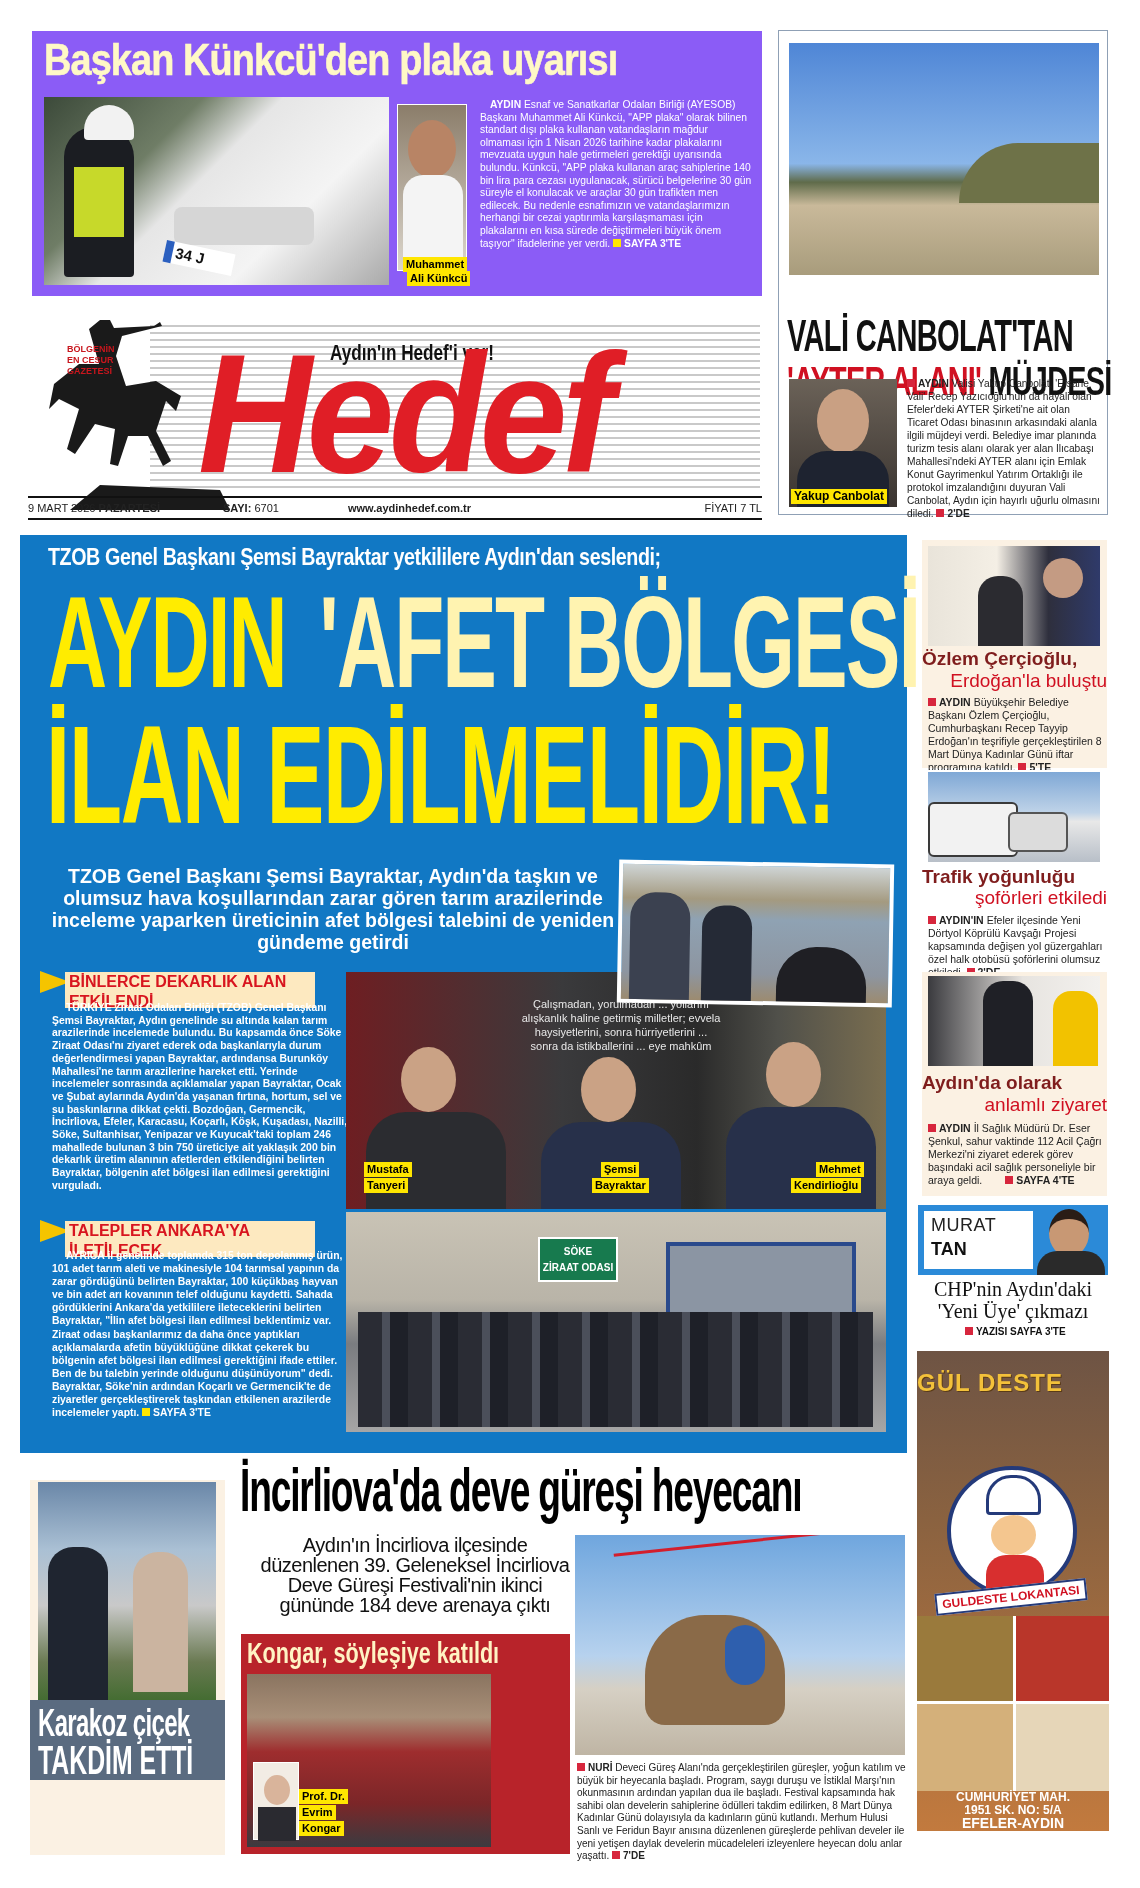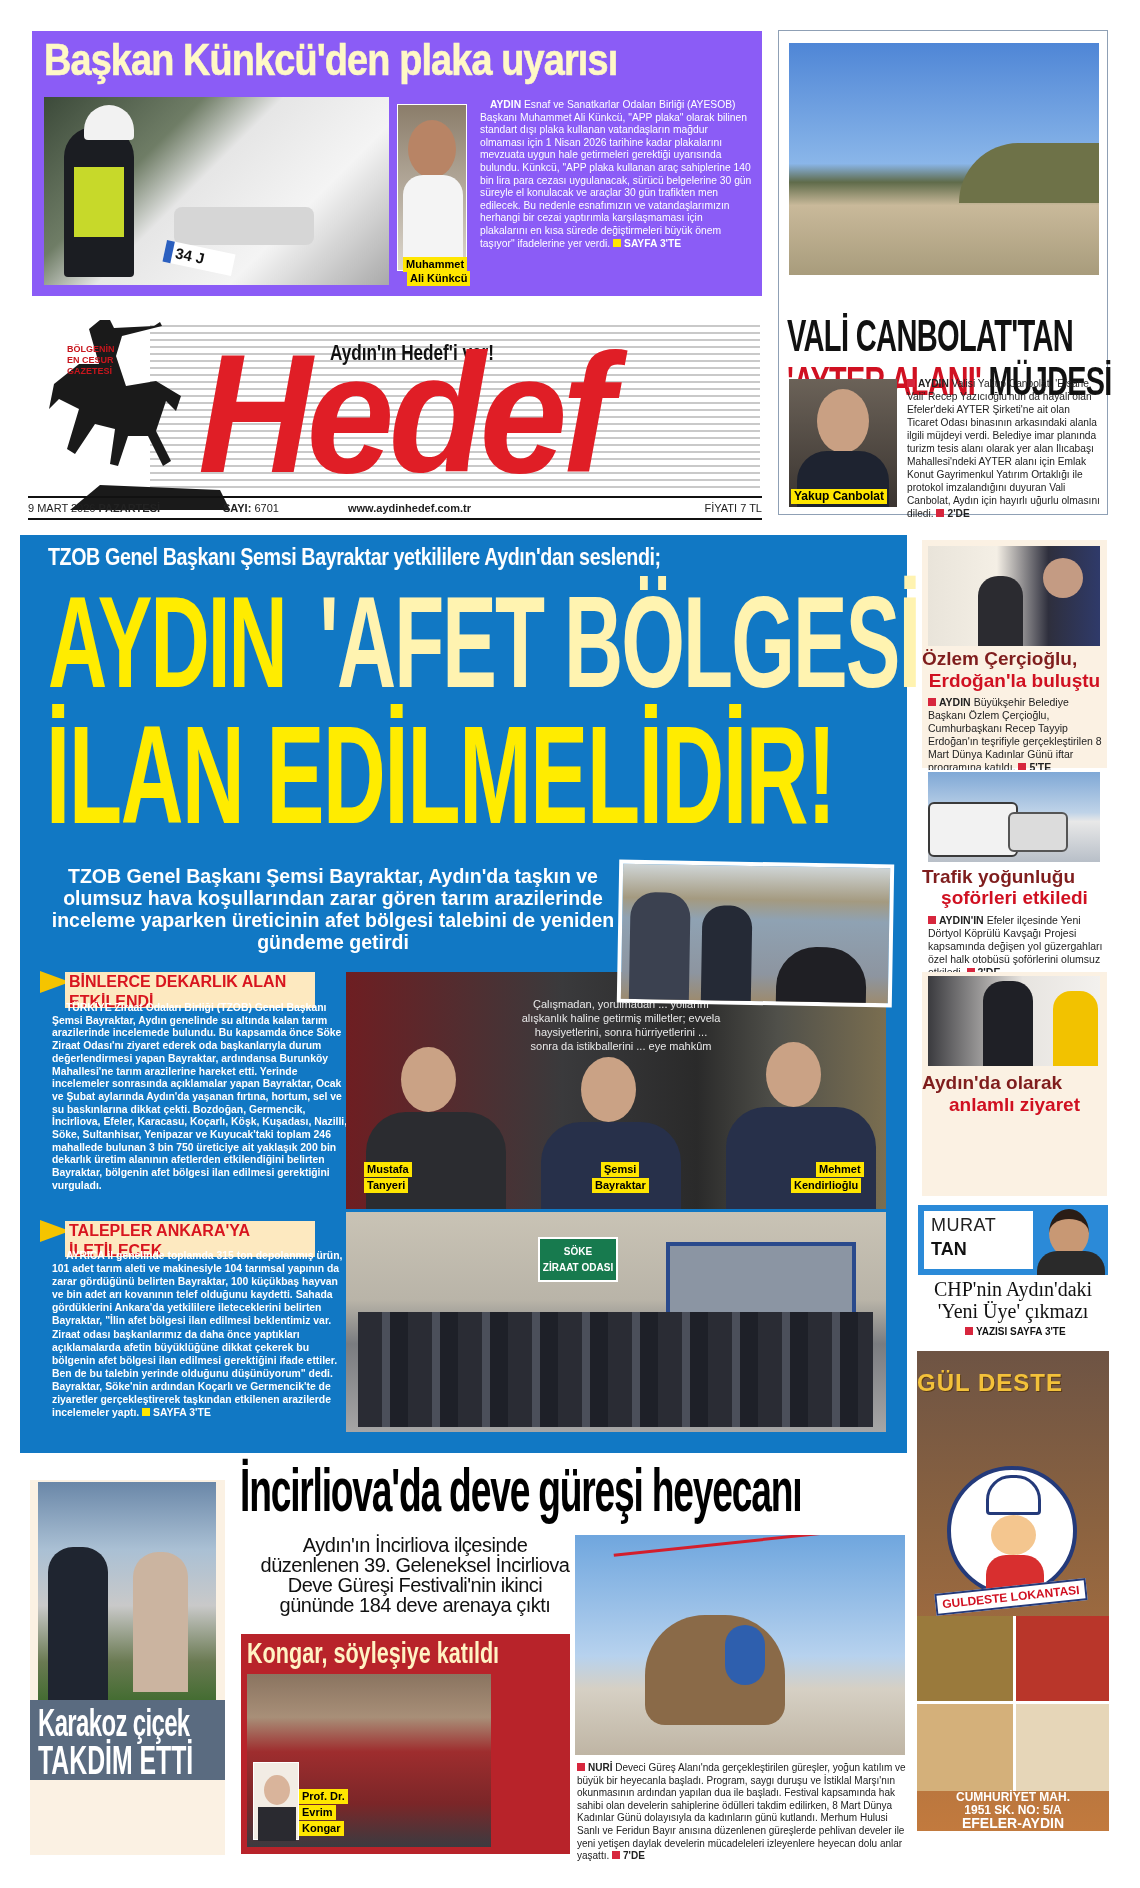--- a/index.html
+++ b/index.html
@@ -22,21 +22,21 @@
 
 #masthead{left:20px;top:300px;width:742px;height:220px}
 .stripes{position:absolute;left:130px;top:20px;width:610px;height:170px;background:repeating-linear-gradient(#fff 0 5px,#c9c9c9 5px 7px)}
 #logo{left:165px;top:30px;color:#e01e26;font-size:168px;font-style:italic;font-weight:bold;letter-spacing:-6px;transform:scaleX(0.94);line-height:1}
 
 #blue{left:20px;top:535px;width:887px;height:918px;background:#1178c4}
 .kicker-red{position:absolute;background:#fde9c0;color:#d8151f;font-weight:bold;font-size:16px;height:36px;line-height:20px;padding:0 4px}
 .arrow-y{position:absolute;width:0;height:0;border-top:11px solid transparent;border-bottom:11px solid transparent;border-left:30px solid #f5c400}
 .side-story{position:absolute;left:922px;width:185px;background:#fbf1e3}
 .side-h1{font-weight:bold;font-size:19px;text-align:left;line-height:22px;color:#7f1d1d}
-.side-h2{font-weight:bold;font-size:19px;text-align:center;line-height:22px;color:#d01021}
+.side-h2{font-weight:normal;font-size:19px;text-align:right;line-height:22px;color:#d01021}
 .side-body{font-size:10.5px;line-height:13px;padding:4px 4px 0 6px;color:#222}
 </style>
 </head>
 <body>
 
 <div class="abs" id="top-banner">
   <div class="abs cond" id="top-title">Başkan Künkcü'den plaka uyarısı</div>
 
   <div class="photo" style="left:12px;top:66px;width:345px;height:188px;background:linear-gradient(135deg,#3c4a3a 0%,#6f7d66 30%,#e6e6e6 45%,#f4f4f4 70%,#a9a9a9 100%)">
     <div class="abs" style="left:20px;top:30px;width:70px;height:150px;background:#1b1d22;border-radius:30px 30px 4px 4px"></div>
@@ -185,20 +185,24 @@
   </div>
 </div>
 
 <div class="side-story" style="top:972px;height:224px">
   <div class="photo" style="left:6px;top:4px;width:172px;height:90px;background:linear-gradient(90deg,#3a3a3e 0%,#e7e4e0 55%,#f3f1ee 100%)">
     <div class="abs" style="left:55px;top:5px;width:50px;height:85px;background:#1f2026;border-radius:20px 20px 0 0"></div>
     <div class="abs" style="left:125px;top:15px;width:45px;height:75px;background:#f2c200;border-radius:18px 18px 0 0"></div>
   </div>
   <div class="abs side-h1" style="left:0;top:100px;width:185px">Aydın'da olarak</div>
   <div class="abs side-h2" style="left:0;top:122px;width:185px">anlamlı ziyaret</div>
+  <div class="abs side-body" style="left:0;top:146px;width:185px">
+    <span class="sq"></span><b>AYDIN</b> <span>İl Sağlık Müdürü Dr. Eser Şenkul, sahur vaktinde 112 Acil Çağrı Merkezi'ni ziyaret ederek görev başındaki acil sağlık personeliyle bir araya geldi.</span>
+    <span class="ref" style="margin-left:20px"><span class="sq"></span><span>SAYFA 4'TE</span></span>
+  </div>
 </div>
 
 <div class="abs" style="left:918px;top:1205px;width:190px;height:70px;background:#2b8ad8">
   <div class="abs" style="left:6px;top:6px;width:110px;height:58px;background:#fff"></div>
   <div class="abs" style="left:13px;top:10px;font-size:18px;color:#222;letter-spacing:0.5px">MURAT</div>
   <div class="abs" style="left:13px;top:34px;font-size:18px;font-weight:bold;color:#111">TAN</div>
   <div class="photo" style="left:115px;top:0;width:75px;height:70px;background:#2b8ad8">
     <div class="abs" style="left:16px;top:4px;width:40px;height:48px;background:#c89874;border-radius:50%;border-top:10px solid #2a1d16"></div>
     <div class="abs" style="left:4px;top:46px;width:68px;height:24px;background:#2a2a2a;border-radius:20px 20px 0 0"></div>
   </div>

